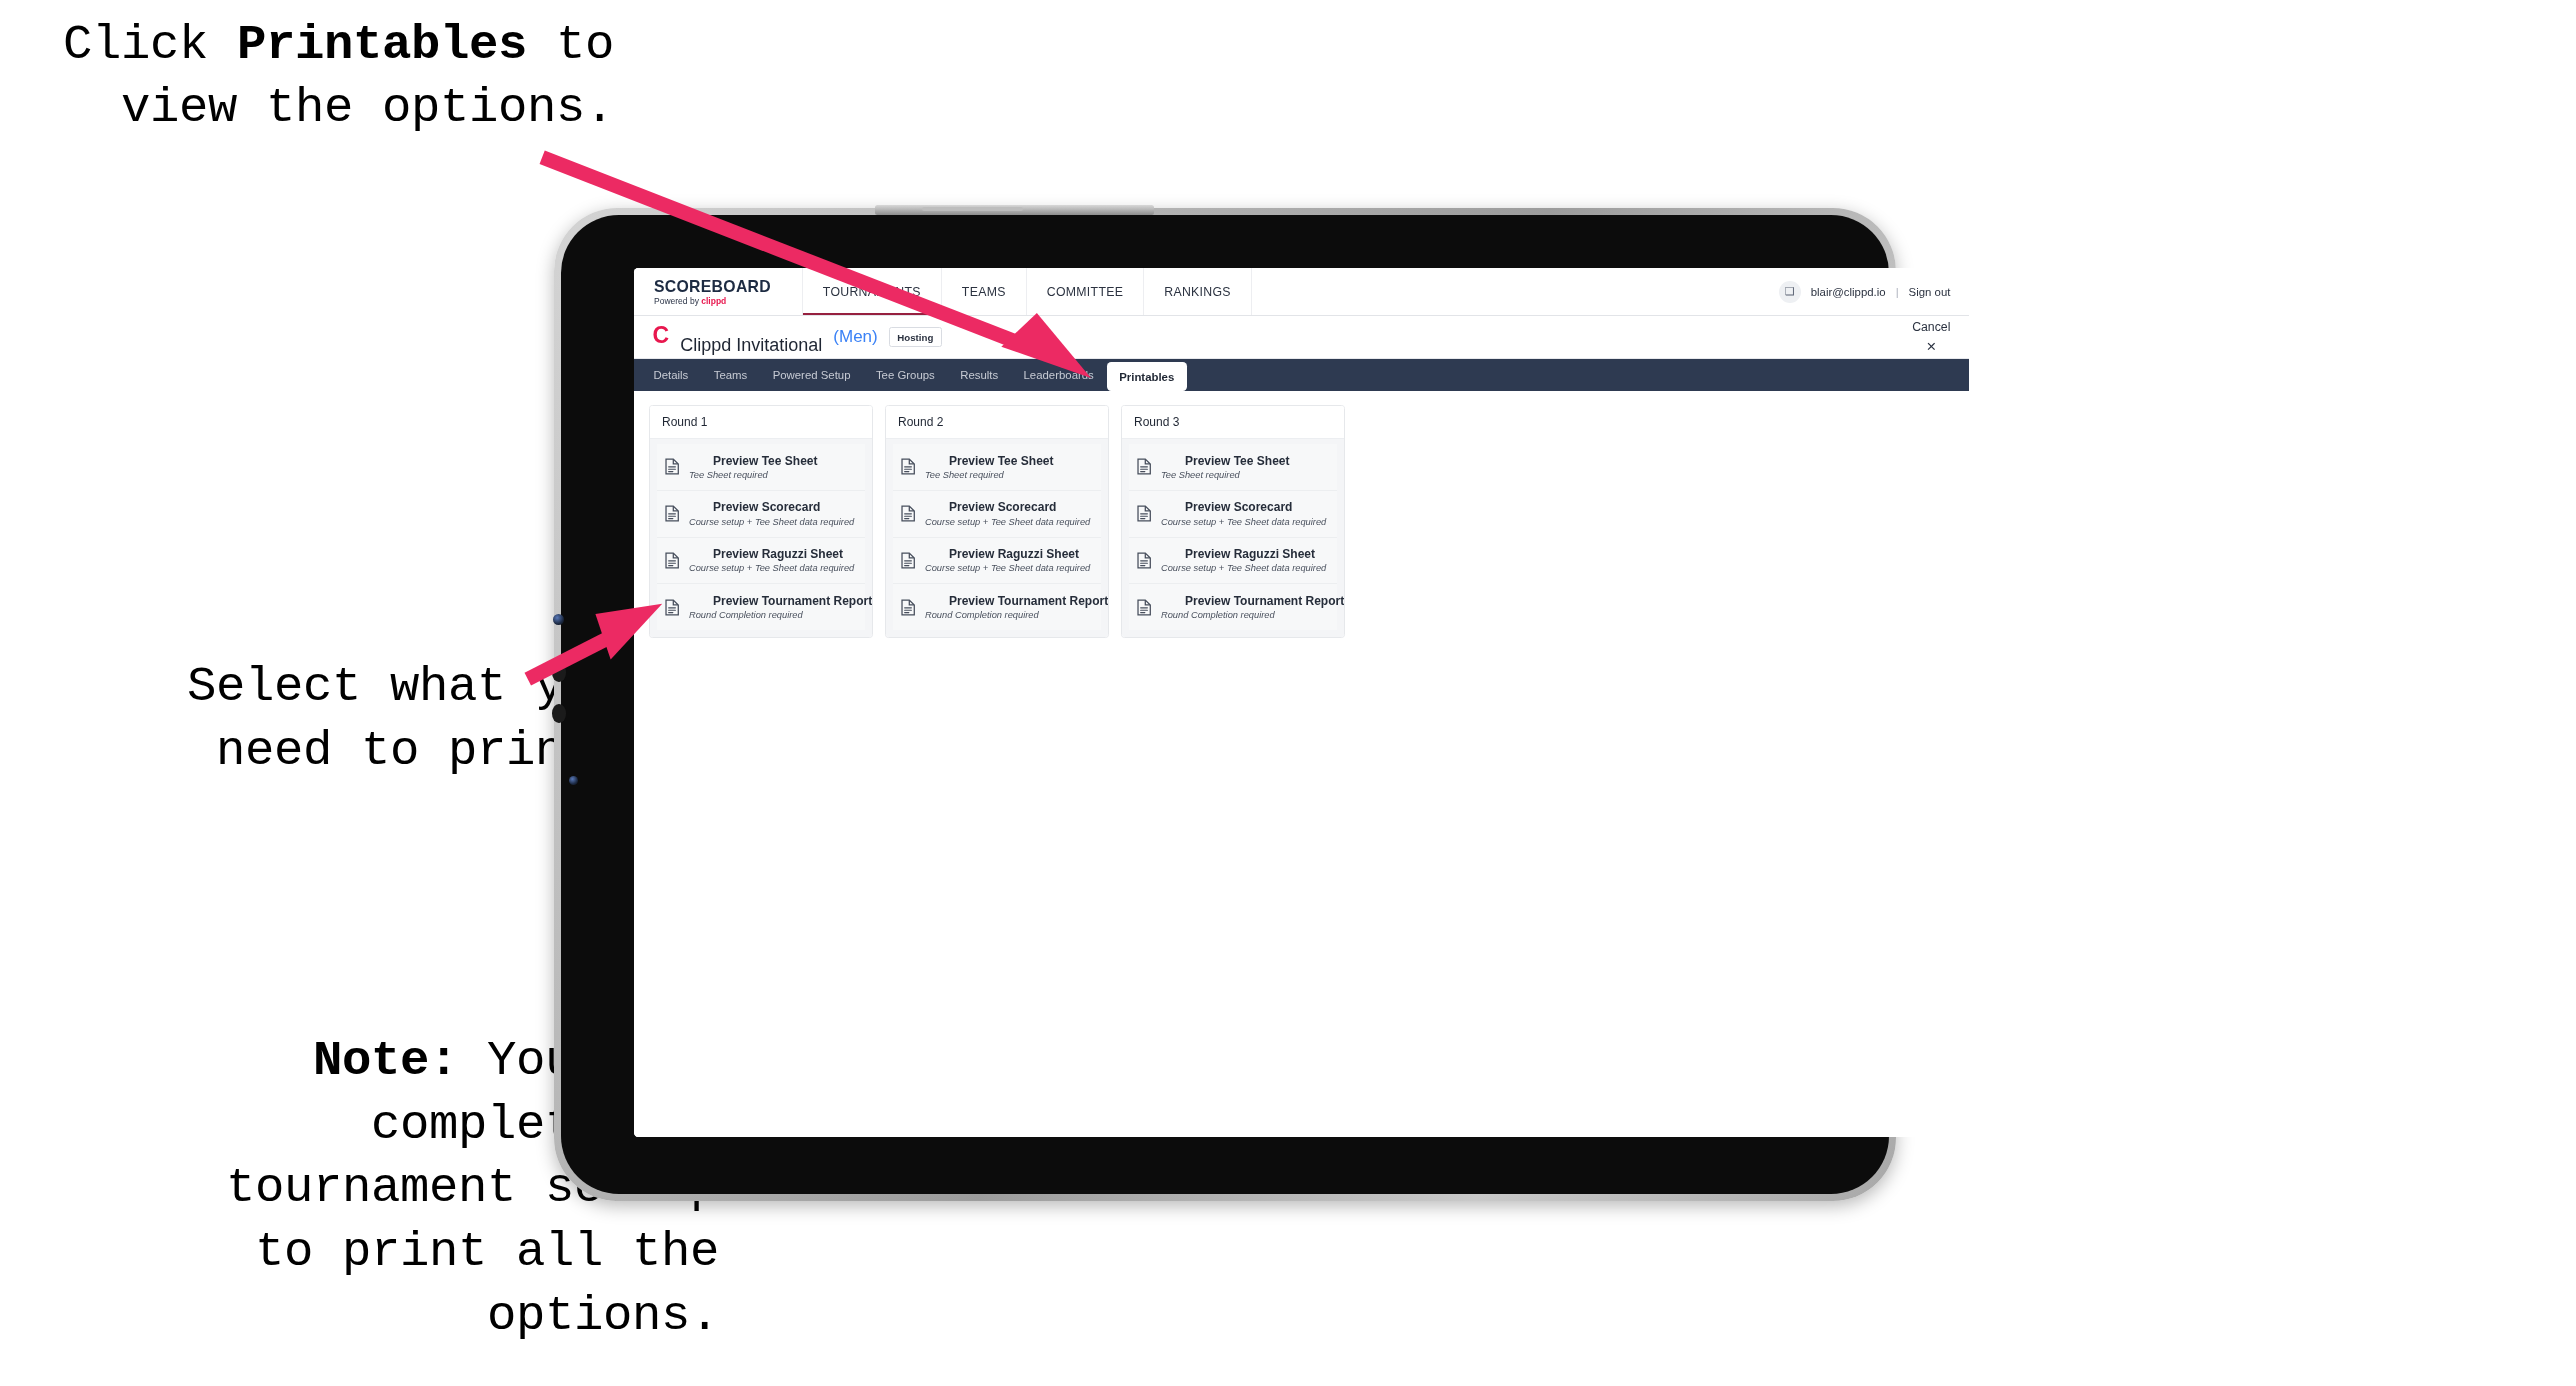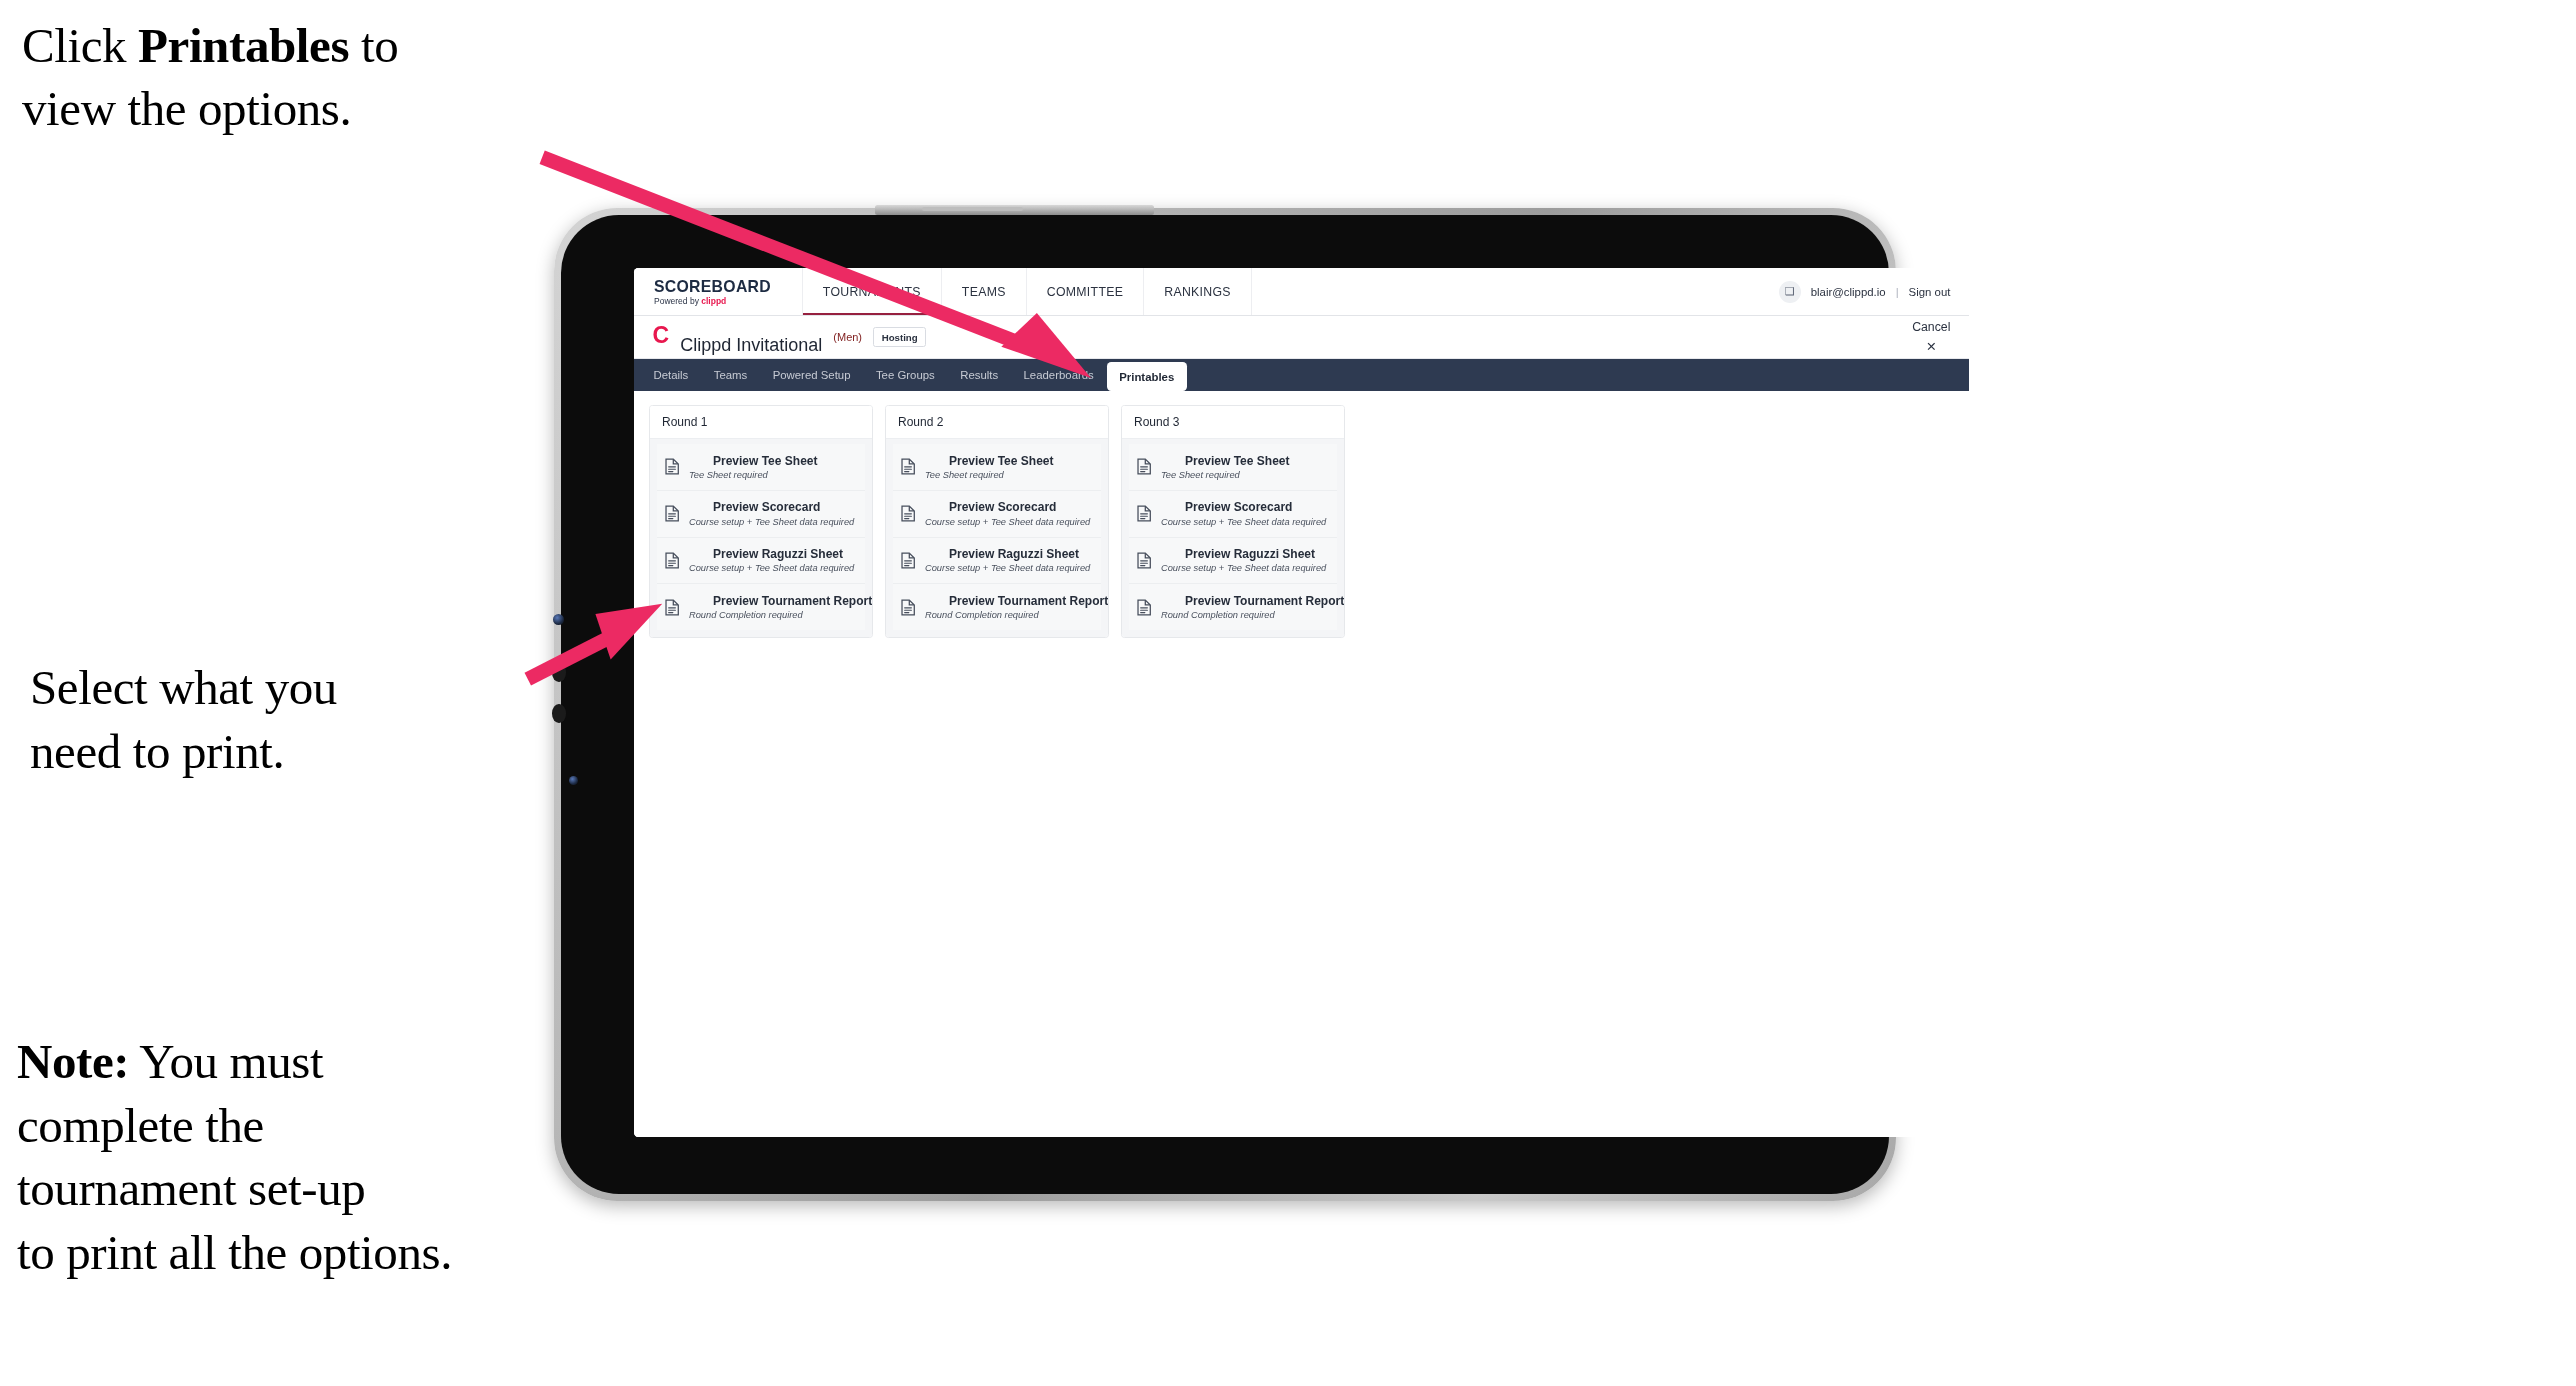--- a/index.html
+++ b/index.html
@@ -12,25 +12,26 @@
     height: 1386px;
     position: relative;
     overflow: hidden;
     font-family: "Liberation Sans", sans-serif;
   }
 
   
   .annot {
     position: absolute;
     color: #000000;
-    font-family: Liberation Serif, serif;
+    font-family: Liberation Mono, monospace;
     font-size: 49px;
     line-height: 1.30;
     letter-spacing: -0.4px;
     white-space: pre-line;
+    text-align: right;
   }
   .annot b { font-weight: 700; }
 
   #annot-1 { left: 22px;  top: 13.5px;  width: 592px; }
   #annot-2 { left: 30px;  top: 656px; width: 592px; }
   #annot-3 { left: 17px;  top: 1030px; width: 702px; }
 
   
   #tablet {
     position: absolute;
@@ -201,22 +202,22 @@
     color: #e8174e;
     line-height: 1;
     margin-top: -2.5px;
   }
   .t-name {
     font-size: 18px;
     color: #1f2633;
     margin-top: 16px;
   }
   .t-gender {
-    font-size: 11px;
-    color: #7f1d1d;
+    font-size: 17px;
+    color: #3b82f6;
   }
   .t-badge {
     border: 0.8px solid #d9dce2;
     border-radius: 2.5px;
     padding: 3.4px 7.6px;
     font-size: 9.7px;
     font-weight: 700;
     color: #2b3240;
     background: #fff;
     cursor: pointer;

